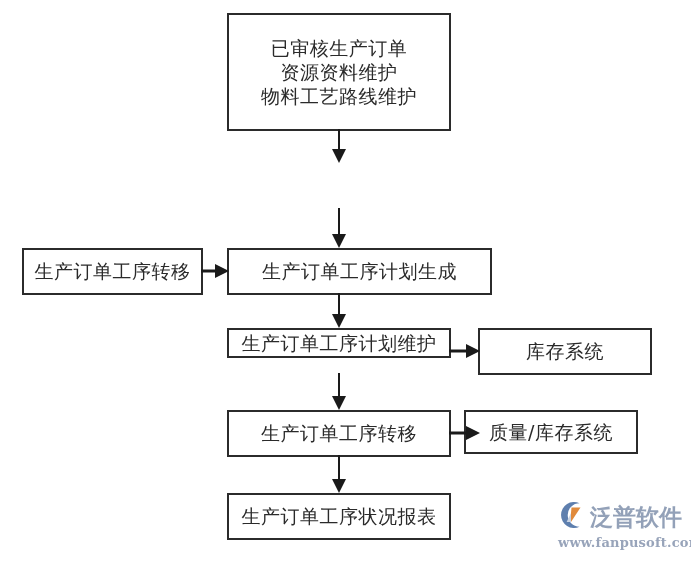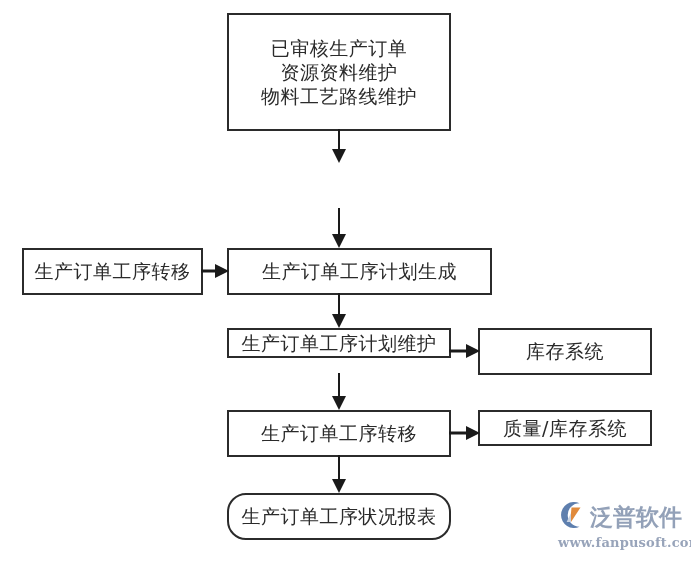--- a/index.html
+++ b/index.html
@@ -48,22 +48,22 @@
   }
 
   
   #node-basic      { left: 227px; top: 13px;  width: 224px; height: 118px; }
   #node-route      { left: 227px; top: 163px; width: 224px; height: 47px;  }
   #node-approved   { left: 22px;  top: 248px; width: 181px; height: 47px;  }
   #node-generate   { left: 227px; top: 248px; width: 265px; height: 47px;  }
   #node-planmaint  { left: 227px; top: 328px; width: 224px; height: 30px;  }
   #node-dispatch   { left: 478px; top: 328px; width: 174px; height: 47px;  }
   #node-transfer   { left: 227px; top: 410px; width: 224px; height: 47px;  }
-  #node-qualinv    { left: 478px; top: 410px; width: 174px; height: 36px;  }
-  #node-report     { left: 227px; top: 493px; width: 224px; height: 47px; border-radius: 19px;  }
+  #node-qualinv    { left: 464px; top: 410px; width: 174px; height: 44px;  }
+  #node-report     { left: 227px; top: 493px; width: 224px; height: 47px;  }
 
   
   .conn {
     position: absolute;
     pointer-events: none;
   }
   .conn svg { display: block; overflow: visible; }
 
   
   #watermark {

